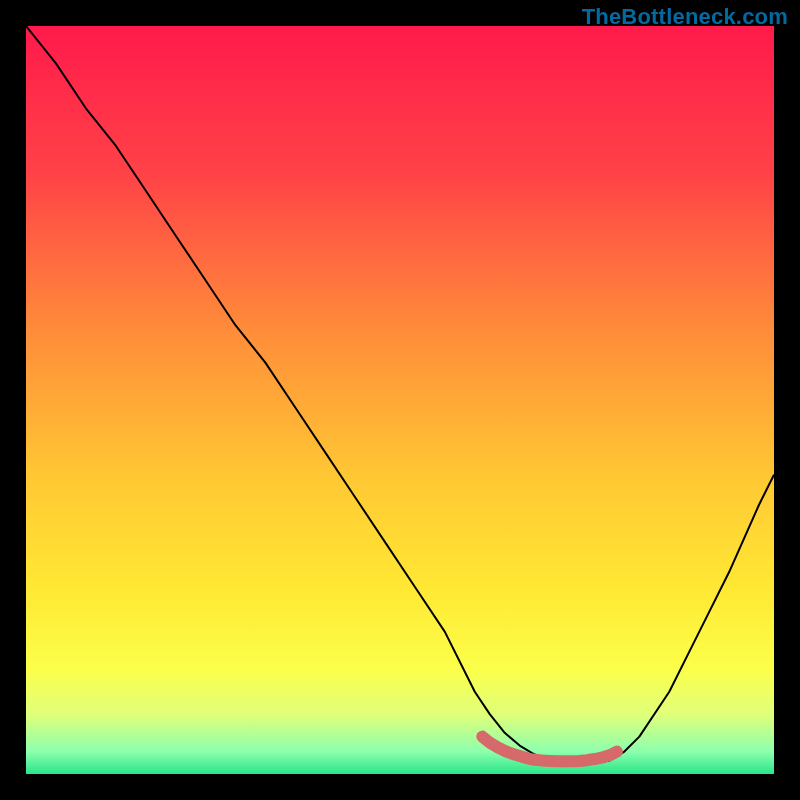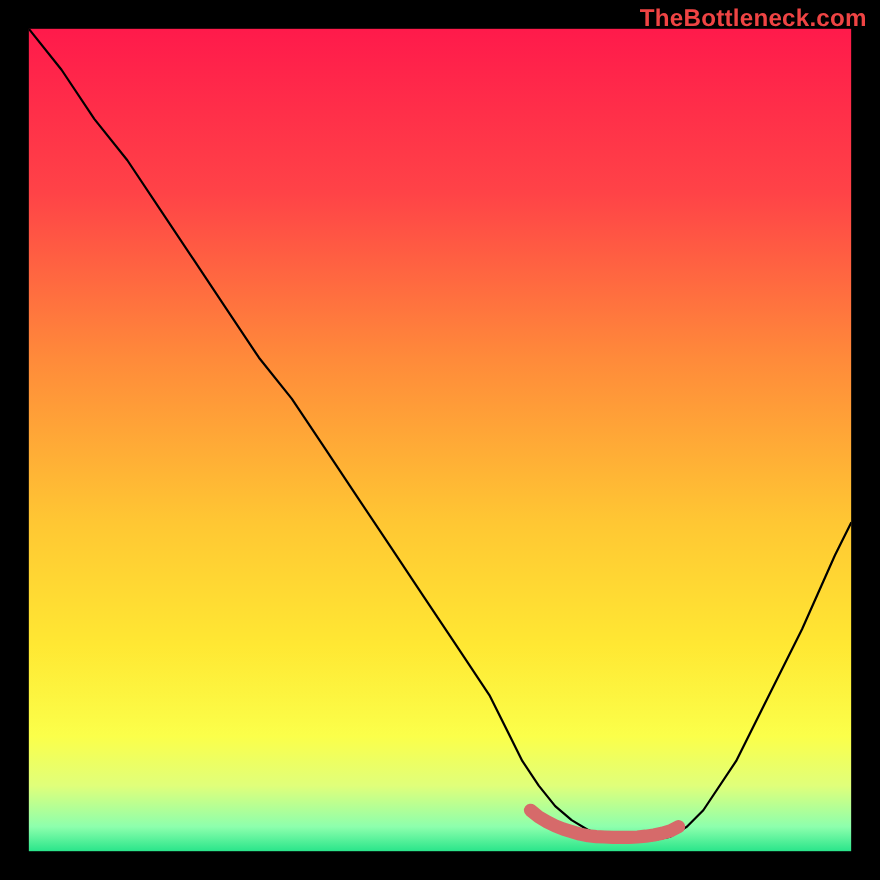--- a/index.html
+++ b/index.html
@@ -14,21 +14,21 @@
   .frame {
     position: relative;
     width: 800px;
     height: 800px;
     background: #000;
   }
   .watermark {
     position: absolute;
     top: 4px;
     right: 12px;
-    color: #ef4444;
+    color: #0369a1;
     font-size: 22px;
     font-weight: bold;
     letter-spacing: 0.2px;
     z-index: 10;
   }
   .plot-area {
     position: absolute;
     left: 26px;
     top: 26px;
     width: 748px;

